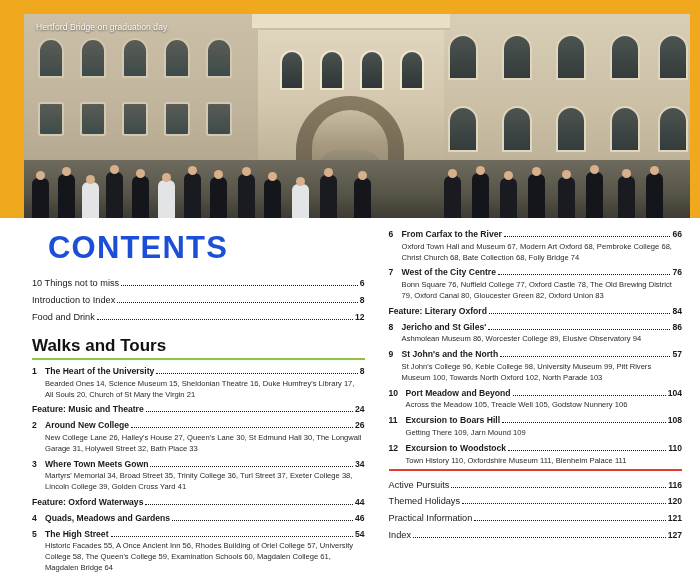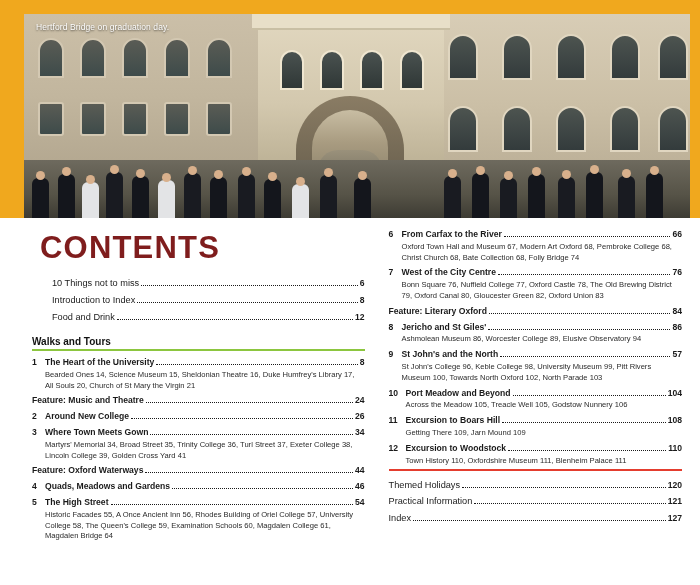--- a/index.html
+++ b/index.html
@@ -124,25 +124,25 @@
   }
   .cols { display: flex; gap: 24px; }
   .col-left { width: 340px; }
   .col-right { width: 300px; }
 
   h1.contents-title {
     font-family: "Liberation Sans", sans-serif;
     font-size: 31px;
     font-weight: bold;
     letter-spacing: 1.2px;
-    margin: 2px 0 8px 8px;
-    color: #7f1d1d;
-  }
-
-  .toc-top { margin-bottom: 10px; margin-left: 20px; }
+    margin: 2px 0 8px 16px;
+    color: #1d4ed8;
+  }
+
+  .toc-top { margin-bottom: 10px; }
 
   
   .row {
     display: flex;
     align-items: baseline;
     font-size: 8.6px;
     color: #1a1a1a;
     line-height: 1.55;
   }
   .row .num {
@@ -159,21 +159,21 @@
     margin: 0 2px 2.5px 2px;
     min-width: 6px;
   }
   .row .pg { font-weight: bold; font-size: 8.6px; white-space: nowrap; }
 
   .row.top { font-size: 9.2px; padding: 1.5px 0; }
   .row.top .lbl { font-weight: normal; }
   .row.top .pg { font-weight: bold; }
 
   .section-head {
-    font-size: 10px;
+    font-size: 17px;
     font-weight: bold;
     margin: 8px 0 1px 0;
     color: #111;
   }
   .rule-green { border: 0; border-top: 2px solid #8cc63f; margin: 2px 0 5px 0; }
   .rule-red { border: 0; border-top: 2px solid #e43d2e; margin: 2px 0 5px 0; }
 
   .chapter { margin-top: 2.5px; }
   .chapter .row .lbl { font-weight: bold; }
   .sub {
@@ -333,20 +333,21 @@
         </div>
       </div>
 
       <div class="chapter">
         <div class="row">
           <span class="num">2</span>
           <span class="lbl">Around New College</span>
           <span class="dots"></span>
           <span class="pg">26</span>
         </div>
+        <div class="sub">New College Lane 26, Halley's House 27, Queen's Lane 30, St Edmund Hall 30, The Longwall Garage 31, Holywell Street 32, Bath Place 33</div>
       </div>
 
       <div class="chapter">
         <div class="row">
           <span class="num">3</span>
           <span class="lbl">Where Town Meets Gown</span>
           <span class="dots"></span>
           <span class="pg">34</span>
         </div>
         <div class="sub">Martyrs' Memorial 34, Broad Street 35, Trinity College 36, Turl Street 37, Exeter College 38, Lincoln College 39, Golden Cross Yard 41</div>
@@ -458,20 +459,26 @@
           <span class="lbl">Excursion to Woodstock</span>
           <span class="dots"></span>
           <span class="pg">110</span>
         </div>
         <div class="sub" style="margin-left:17px;">Town History 110, Oxfordshire Museum 111, Blenheim Palace 111</div>
       </div>
 
       <hr class="rule-red">
 
       <div class="trip">
+        <div class="row">
+          <span class="num"></span>
+          <span class="lbl">Active Pursuits</span>
+          <span class="dots"></span>
+          <span class="pg">116</span>
+        </div>
         <div class="row">
           <span class="num"></span>
           <span class="lbl">Themed Holidays</span>
           <span class="dots"></span>
           <span class="pg">120</span>
         </div>
         <div class="row">
           <span class="num"></span>
           <span class="lbl">Practical Information</span>
           <span class="dots"></span>

